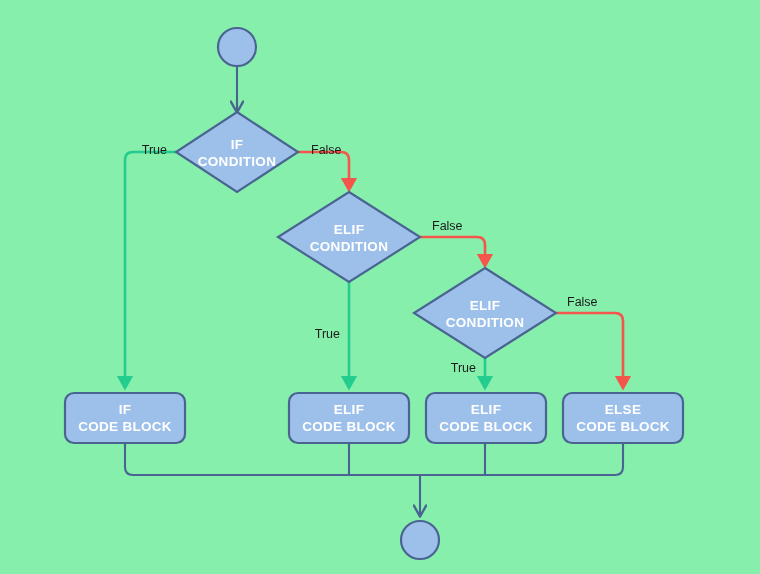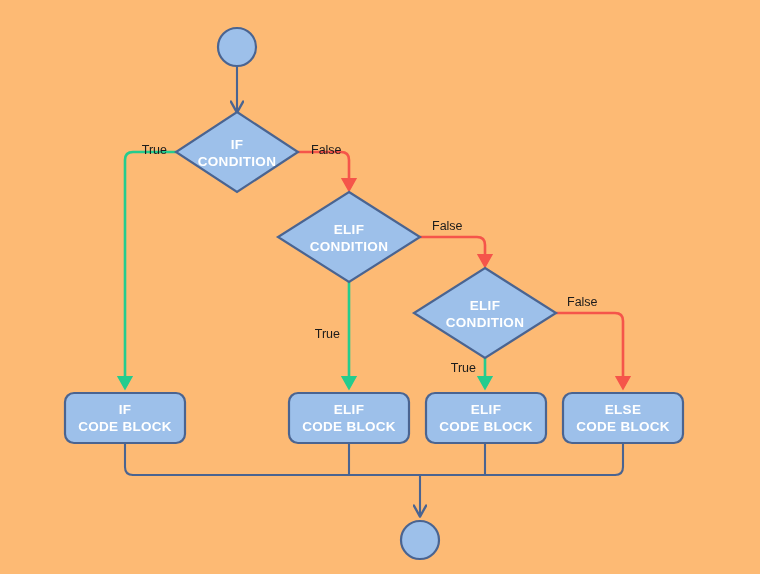--- a/index.html
+++ b/index.html
@@ -10,21 +10,21 @@
   body {
     width: 760px;
     height: 574px;
     overflow: hidden;
     font-family: "Liberation Sans", sans-serif;
   }
   #canvas {
     position: relative;
     width: 760px;
     height: 574px;
-    background: #fdba74;
+    background: #86efac;
   }
   svg#flow {
     position: absolute;
     top: 0;
     left: 0;
     width: 760px;
     height: 574px;
     display: block;
   }
   .node-shape {

